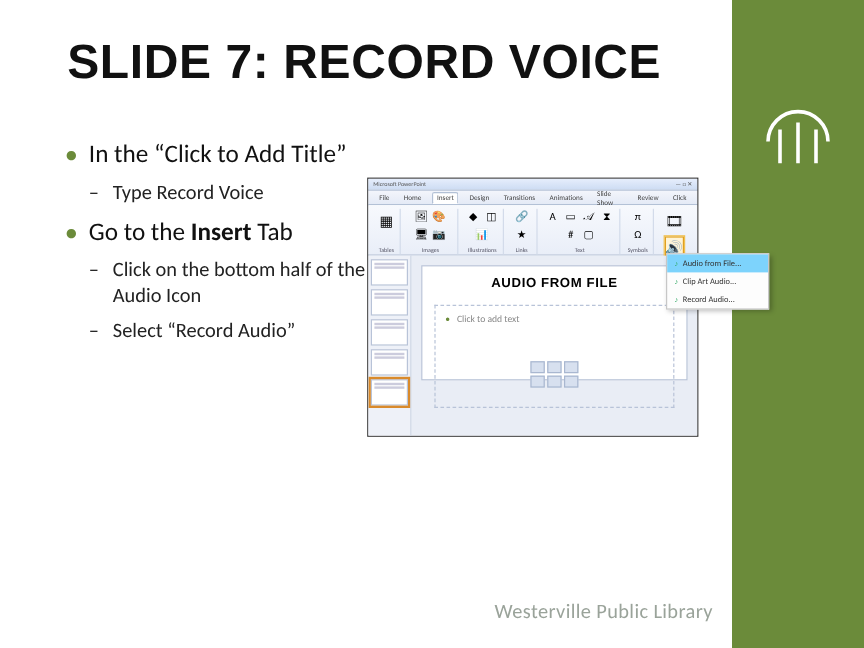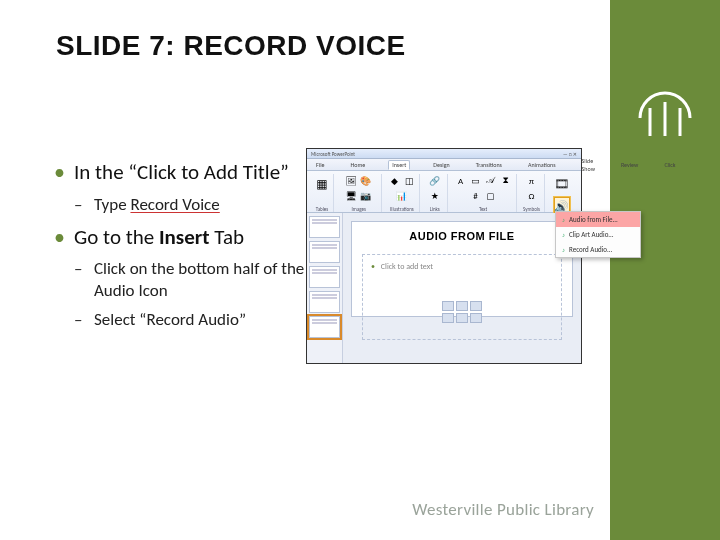--- a/index.html
+++ b/index.html
@@ -19,33 +19,32 @@
   .logo {
     position: absolute;
     right: 22px; top: 78px;
     width: 66px; height: 66px;
     display: flex; align-items: flex-end; justify-content: center;
   }
   .logo svg { width: 66px; height: 66px; }
   .title {
     position: absolute;
     left: 56px; top: 30px;
-    font-size: 28px;
+    font-size: 40px;
     font-weight: 800;
     font-family: 'Arial Black', Arial, sans-serif;
     letter-spacing: 0.5px;
     color: #111;
   }
   .content {
     position: absolute;
     left: 54px; top: 116px;
     width: 260px;
     font-size: 21px;
     color: #111;
-    margin-top: 44px;
   }
   ul.bullets { list-style: none; }
   ul.bullets > li { position: relative; padding-left: 20px; margin-bottom: 10px; line-height: 1.22; }
   ul.bullets > li::before {
     content: "•";
     position: absolute; left: 0; top: 0;
     color: #6b8b3a;
     font-size: 22px;
   }
   ul.sub { list-style: none; margin-top: 8px; }
@@ -68,21 +67,21 @@
     background: linear-gradient(#e6eefc, #cddcf3);
     border-bottom: 1px solid #a9b8d0;
     display: flex; justify-content: space-between; align-items: center;
     padding: 0 4px;
     font-size: 5px; color: #555;
   }
   .ss-tabs {
     height: 12px;
     background: linear-gradient(#f3f5fb, #e4eaf6);
     border-bottom: 1px solid #b3c1d6;
-    display: flex; gap: 20px; padding: 0 6px; align-items: center;
+    display: flex; gap: 6px; padding: 0 6px; align-items: center;
     font-size: 6px; color: #444;
   }
   .ss-tab { padding: 0 3px; }
   .ss-tab.active { background: #fff; border: 1px solid #b3c1d6; border-bottom-color: #fff; border-radius: 2px 2px 0 0; }
   .ss-ribbon {
     height: 42px;
     background: linear-gradient(#f7f9fd, #e9eef8);
     border-bottom: 1px solid #b3c1d6;
     display: flex; align-items: flex-start; padding: 3px 4px 0 4px;
     gap: 2px;
@@ -105,21 +104,21 @@
     position: absolute;
     right: -60px; top: 62px;
     width: 86px;
     background: #fdfdfd;
     border: 1px solid #c7c7c7;
     box-shadow: 2px 2px 4px rgba(0,0,0,0.25);
     font-size: 7px;
     z-index: 10;
   }
   .audio-menu .mi { padding: 3px 6px; color: #333; display: flex; align-items: center; gap: 4px; }
-  .audio-menu .mi.hi { background: #fca5a5; }
+  .audio-menu .mi.hi { background: #7dd3fc; }
   .audio-menu .mi::before { content: "♪"; font-size: 6px; color: #3a6; }
   .ss-body { display: flex; height: calc(100% - 64px); }
   .ss-thumbs {
     width: 36px; border-right: 1px solid #c7cfe0;
     background: #eef1f8;
     padding: 3px 2px;
     display: flex; flex-direction: column; gap: 3px;
     overflow: hidden;
   }
   .thumb { height: 22px; background: #fff; border: 1px solid #b8c3d8; display: flex; flex-direction: column; padding: 2px; gap: 1px; }
@@ -162,21 +161,21 @@
   .ph-icons span { width: 12px; height: 10px; background: #d7e0ef; border: 1px solid #a9b7d0; }
 
   .footer-text {
     position: absolute;
     right: 126px; bottom: 20px;
     font-size: 17px;
     color: #9aa39a;
     letter-spacing: 0.3px;
     margin-top: 43px;
   }
-  .u { text-decoration: underline; text-decoration-color: #c33; text-underline-offset: 2px; }
+  .u { text-decoration-color: #c33; text-underline-offset: 2px; }
 </style>
 </head>
 <body>
 
 <div class="slide">
 
   <div class="right-band"></div>
   <div class="logo">
     <svg viewBox="0 0 66 66">
       <path d="M8 40 A25 25 0 1 1 58 40" fill="none" stroke="#fff" stroke-width="3"></path>

